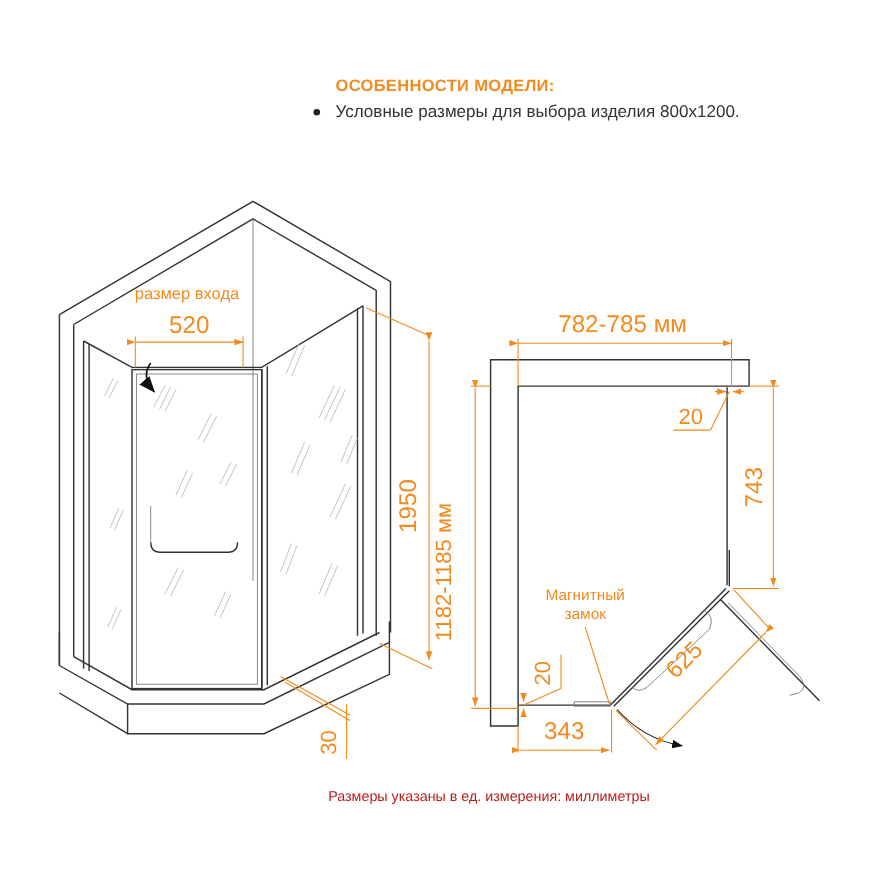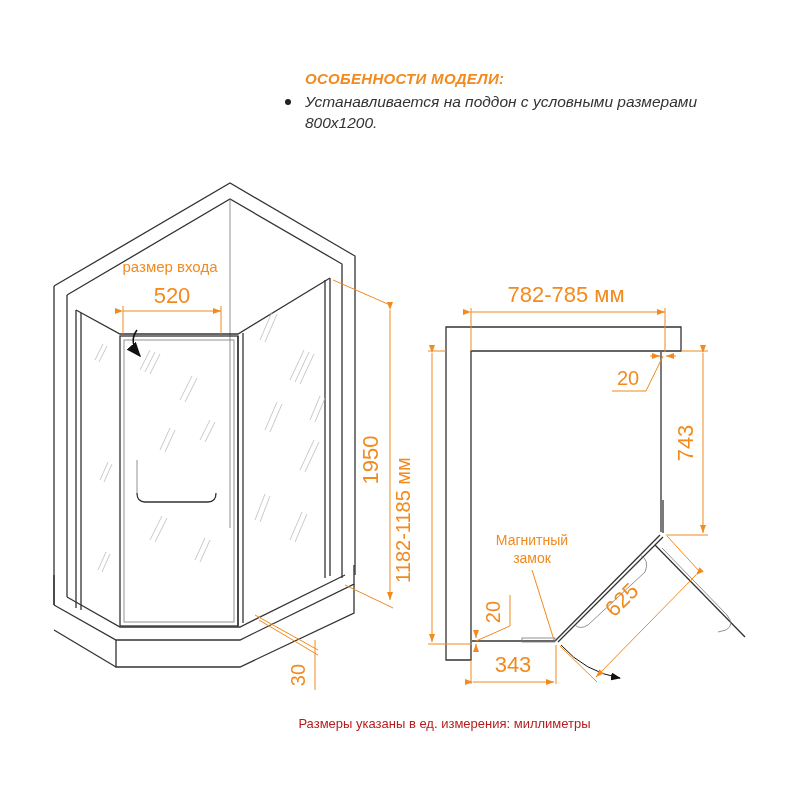--- a/index.html
+++ b/index.html
@@ -1,36 +1,36 @@
 <!DOCTYPE html>
 <html><head>
 <meta charset="utf-8">
 <style>
   html, body { margin:0; padding:0; background:#ffffff; }
   body { width:799px; height:800px; position:relative; overflow:hidden; font-family:"Liberation Sans", sans-serif; }
-  .features { position:absolute; left:283px; top:70px; width:480px;font-style:italic; }
+  .features { position:absolute; left:283px; top:70px; width:480px; }
   .features h2 { margin:0 0 4px 22px; font-size:15px; font-weight:bold; color:#f28a1e; letter-spacing:0.3px; }
   .features ul { margin:0; padding:0 0 0 0; list-style:none; }
   .features li { position:relative; padding-left:22px; font-size:15.5px; line-height:21px; color:#333; }
   .features li::before { content:""; position:absolute; left:2px; top:8px; width:6px; height:6px; border-radius:50%; background:#222; }
   svg { position:absolute; left:0; top:0; }
   .ol { stroke:#f28a1e; stroke-width:1; fill:none; }
   .blk { stroke:#333; stroke-width:1.3; fill:none; }
   .thin { stroke:#777; stroke-width:0.8; fill:none; }
   .glass { stroke:#bbb; stroke-width:0.8; }
   .lbl { font-family:"Liberation Sans", sans-serif; fill:#f28a1e; }
   .footer { position:absolute; left:0; width:799px; top:716px; text-align:center; font-size:13px; color:#b91c1c;margin-left:45px; }
 </style>
 </head>
 <body>
 
 <div class="features">
   <h2>ОСОБЕННОСТИ МОДЕЛИ:</h2>
   <ul>
-    <li>Устанавливается на поддон с условными размерами 800x1200.</li>
+    <li>Условные размеры для выбора изделия 800x1200.</li>
   </ul>
 </div>
 
 <svg width="799" height="800" viewBox="0 0 799 800">
   <defs>
     <marker id="ar" markerWidth="8" markerHeight="6" refX="8" refY="3" orient="auto">
       <path d="M0,0 L8,3 L0,6 Z" fill="#f28a1e"></path>
     </marker>
     <marker id="arb" markerWidth="10" markerHeight="8" refX="9" refY="4" orient="auto">
       <path d="M0,0 L10,4 L0,8 Z" fill="#111"></path>

